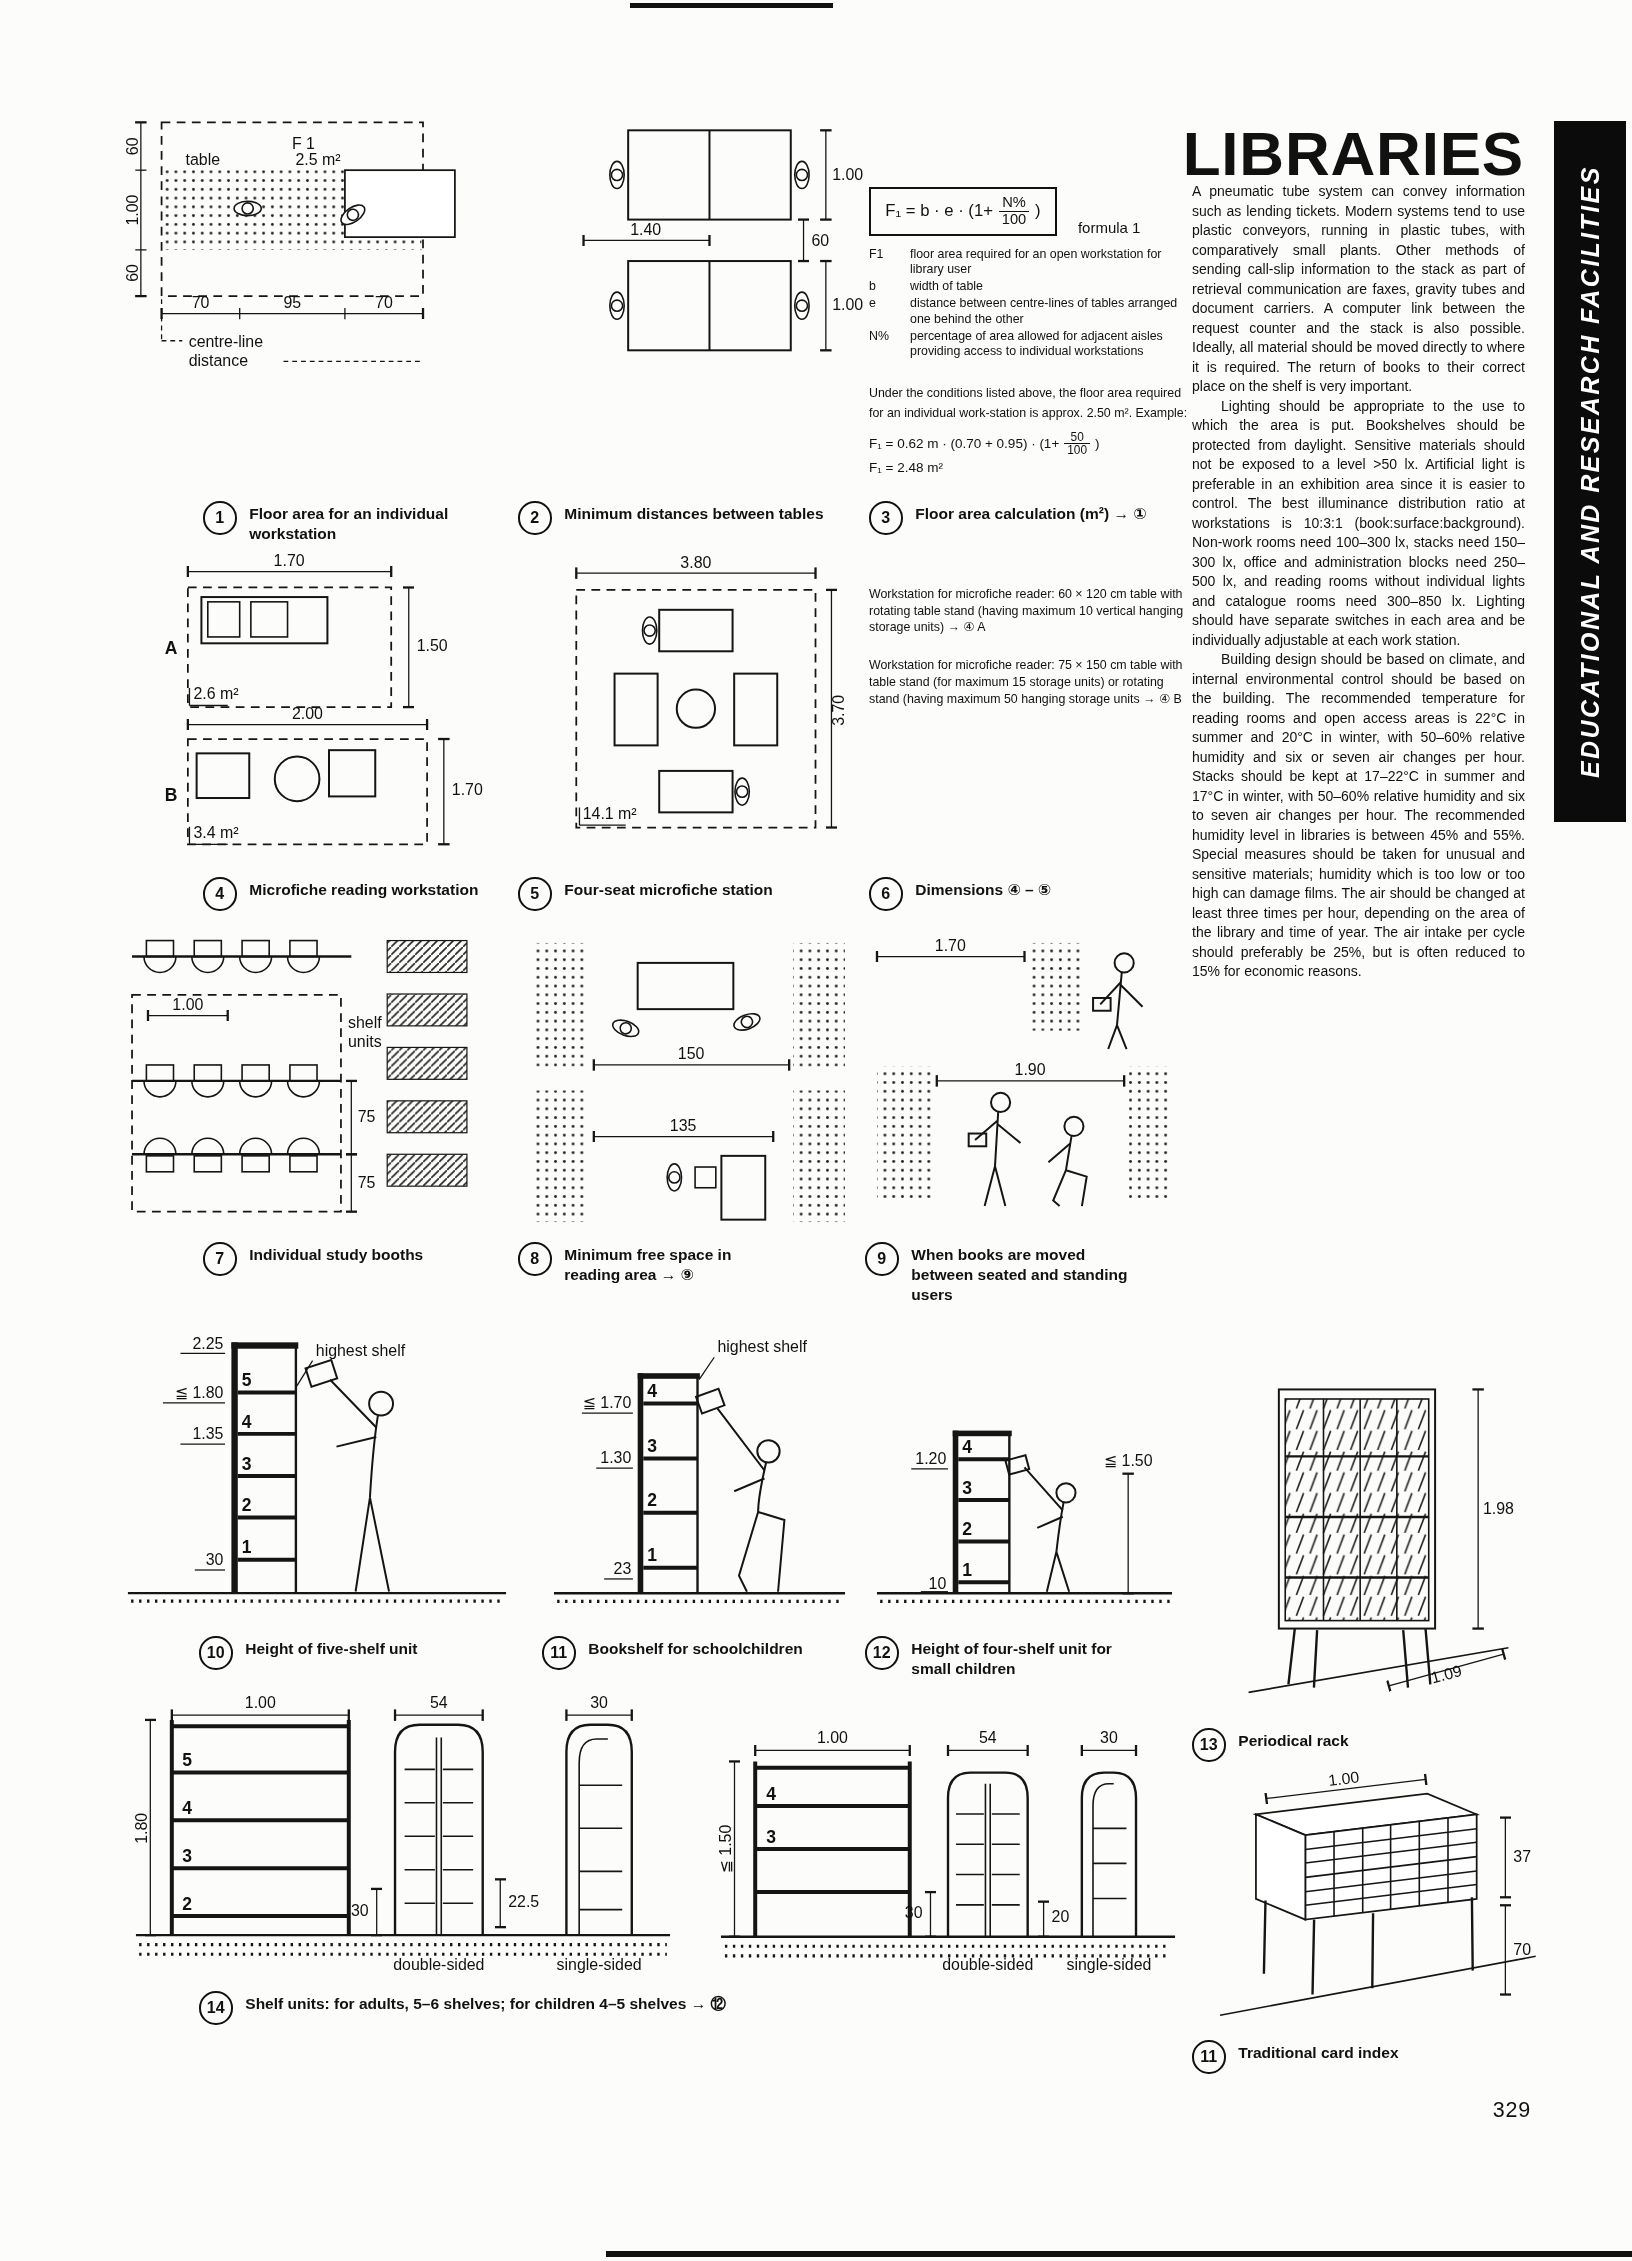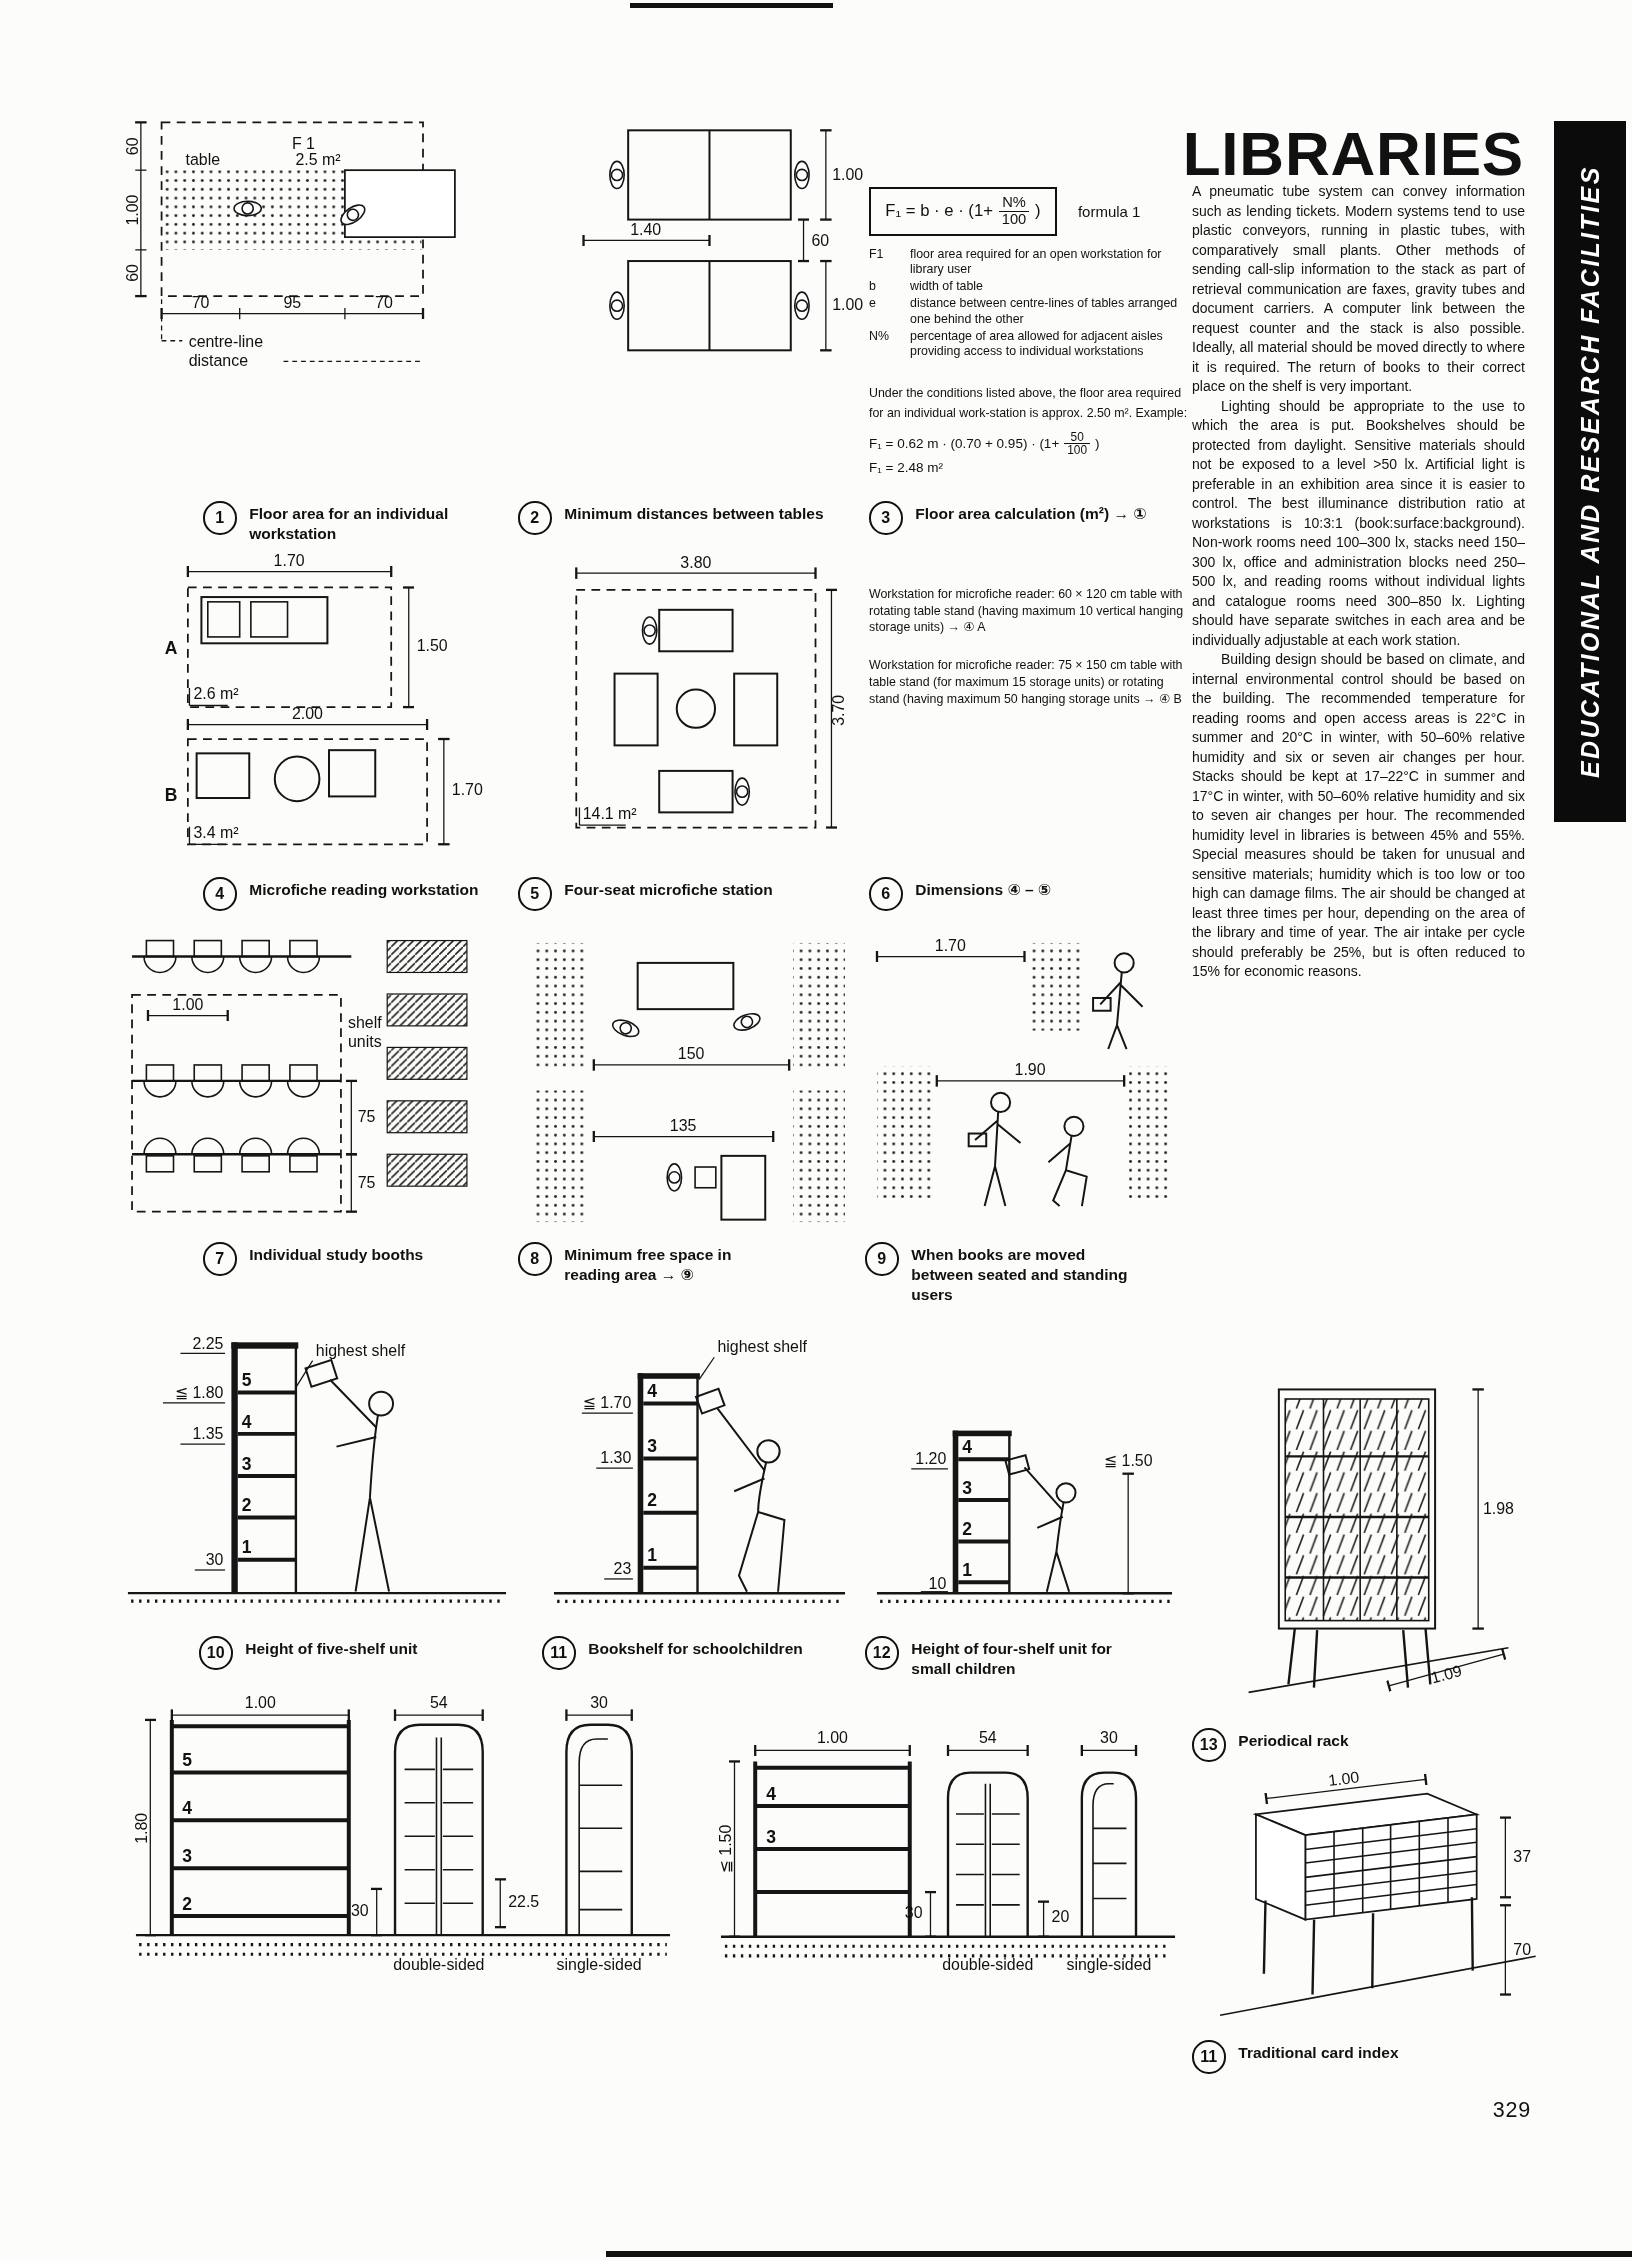--- a/index.html
+++ b/index.html
@@ -10,21 +10,21 @@
   .cap{display:flex;gap:12.8px;align-items:flex-start;}
   .capnum{flex:0 0 auto;width:29.5px;height:29.5px;border:2.4px solid #111;border-radius:50%;
           display:flex;align-items:center;justify-content:center;font-size:16px;font-weight:bold;}
   .capt{font-weight:bold;font-size:15.5px;line-height:1.28;padding-top:3.2px;}
   
   .bodycol{font-size:14px;line-height:19.5px;text-align:justify;}
   .bodycol p{margin:0;}
   .bodycol p.ind{text-indent:29px;}
   
   .fbox{display:inline-flex;align-items:center;gap:5.6px;border:2.8px solid #111;padding:6.4px 14.3px;font-size:16.7px;}
-  .fboxrow{display:flex;align-items:center;gap:21px;}
+  .fboxrow{display:flex;align-items:flex-end;gap:21px;}
   .ftag{font-size:15px;}
   .frac{display:inline-flex;flex-direction:column;align-items:center;line-height:1.05;font-size:0.88em;}
   .fden{border-top:1.6px solid #111;padding:0 3.2px;}
   .frow{display:flex;margin-bottom:1.6px;}
   .fterm{flex:0 0 41px;font-size:12.4px;line-height:15.5px;}
   .fdef{flex:1;font-size:12.4px;line-height:15.5px;}
   .fnote{font-size:12.4px;line-height:20px;margin-top:23px;}
   .exline{display:flex;align-items:center;gap:4.8px;font-size:13.5px;margin-top:8px;}
   .exline2{font-size:13.5px;margin-top:3.2px;}
   
@@ -548,20 +548,24 @@
     <text class="d" x="430" y="264">20</text>
     <path class="s s3" d="M468,282 L468,108 Q468,76 496,76 L508,76 Q536,76 536,108 L536,282"></path>
     <path class="s" d="M482,282 L482,118 Q482,90 502,90 L508,90"></path>
     <path class="s" d="M482,146 L524,146 M482,190 L524,190 M482,234 L524,234"></path>
     <line class="dl" x1="468" y1="48" x2="536" y2="48" marker-start="url(#tk)" marker-end="url(#tk)"></line>
     <text class="d am" x="502" y="39">30</text>
     <text class="lb am" x="350" y="324">double-sided</text>
     <text class="lb am" x="502" y="324">single-sided</text>
   </svg>
 
+  <div class="abs cap" style="left:199px;top:1991px;width:917px">
+    <span class="capnum">14</span>
+    <span class="capt">Shelf units: for adults, 5–6 shelves; for children 4–5 shelves → ⑫</span>
+  </div>
 
   <svg class="abs" style="left:1188px;top:1765px" width="359" height="263" viewBox="0 0 450 330">
     <polygon class="fw" points="85,62 300,36 362,62 147,88"></polygon>
     <polygon class="fw" points="147,88 362,62 362,168 147,194"></polygon>
     <polygon class="fw" points="85,62 147,88 147,194 85,168"></polygon>
     <path class="s" d="M183,84 L183,190 M219,79 L219,185 M254,75 L254,181 M290,71 L290,177 M326,66 L326,172"></path>
     <path class="s" d="M147,106 L362,80 M147,123 L362,97 M147,141 L362,115 M147,159 L362,133 M147,176 L362,150"></path>
     <path class="s s3" d="M158,194 L156,288 M232,186 L231,280 M356,166 L357,258 M97,170 L95,262"></path>
     <line class="s" x1="40" y1="314" x2="436" y2="240"></line>
     <line class="dl" x1="98" y1="42" x2="298" y2="18" marker-start="url(#tk)" marker-end="url(#tk)"></line>

